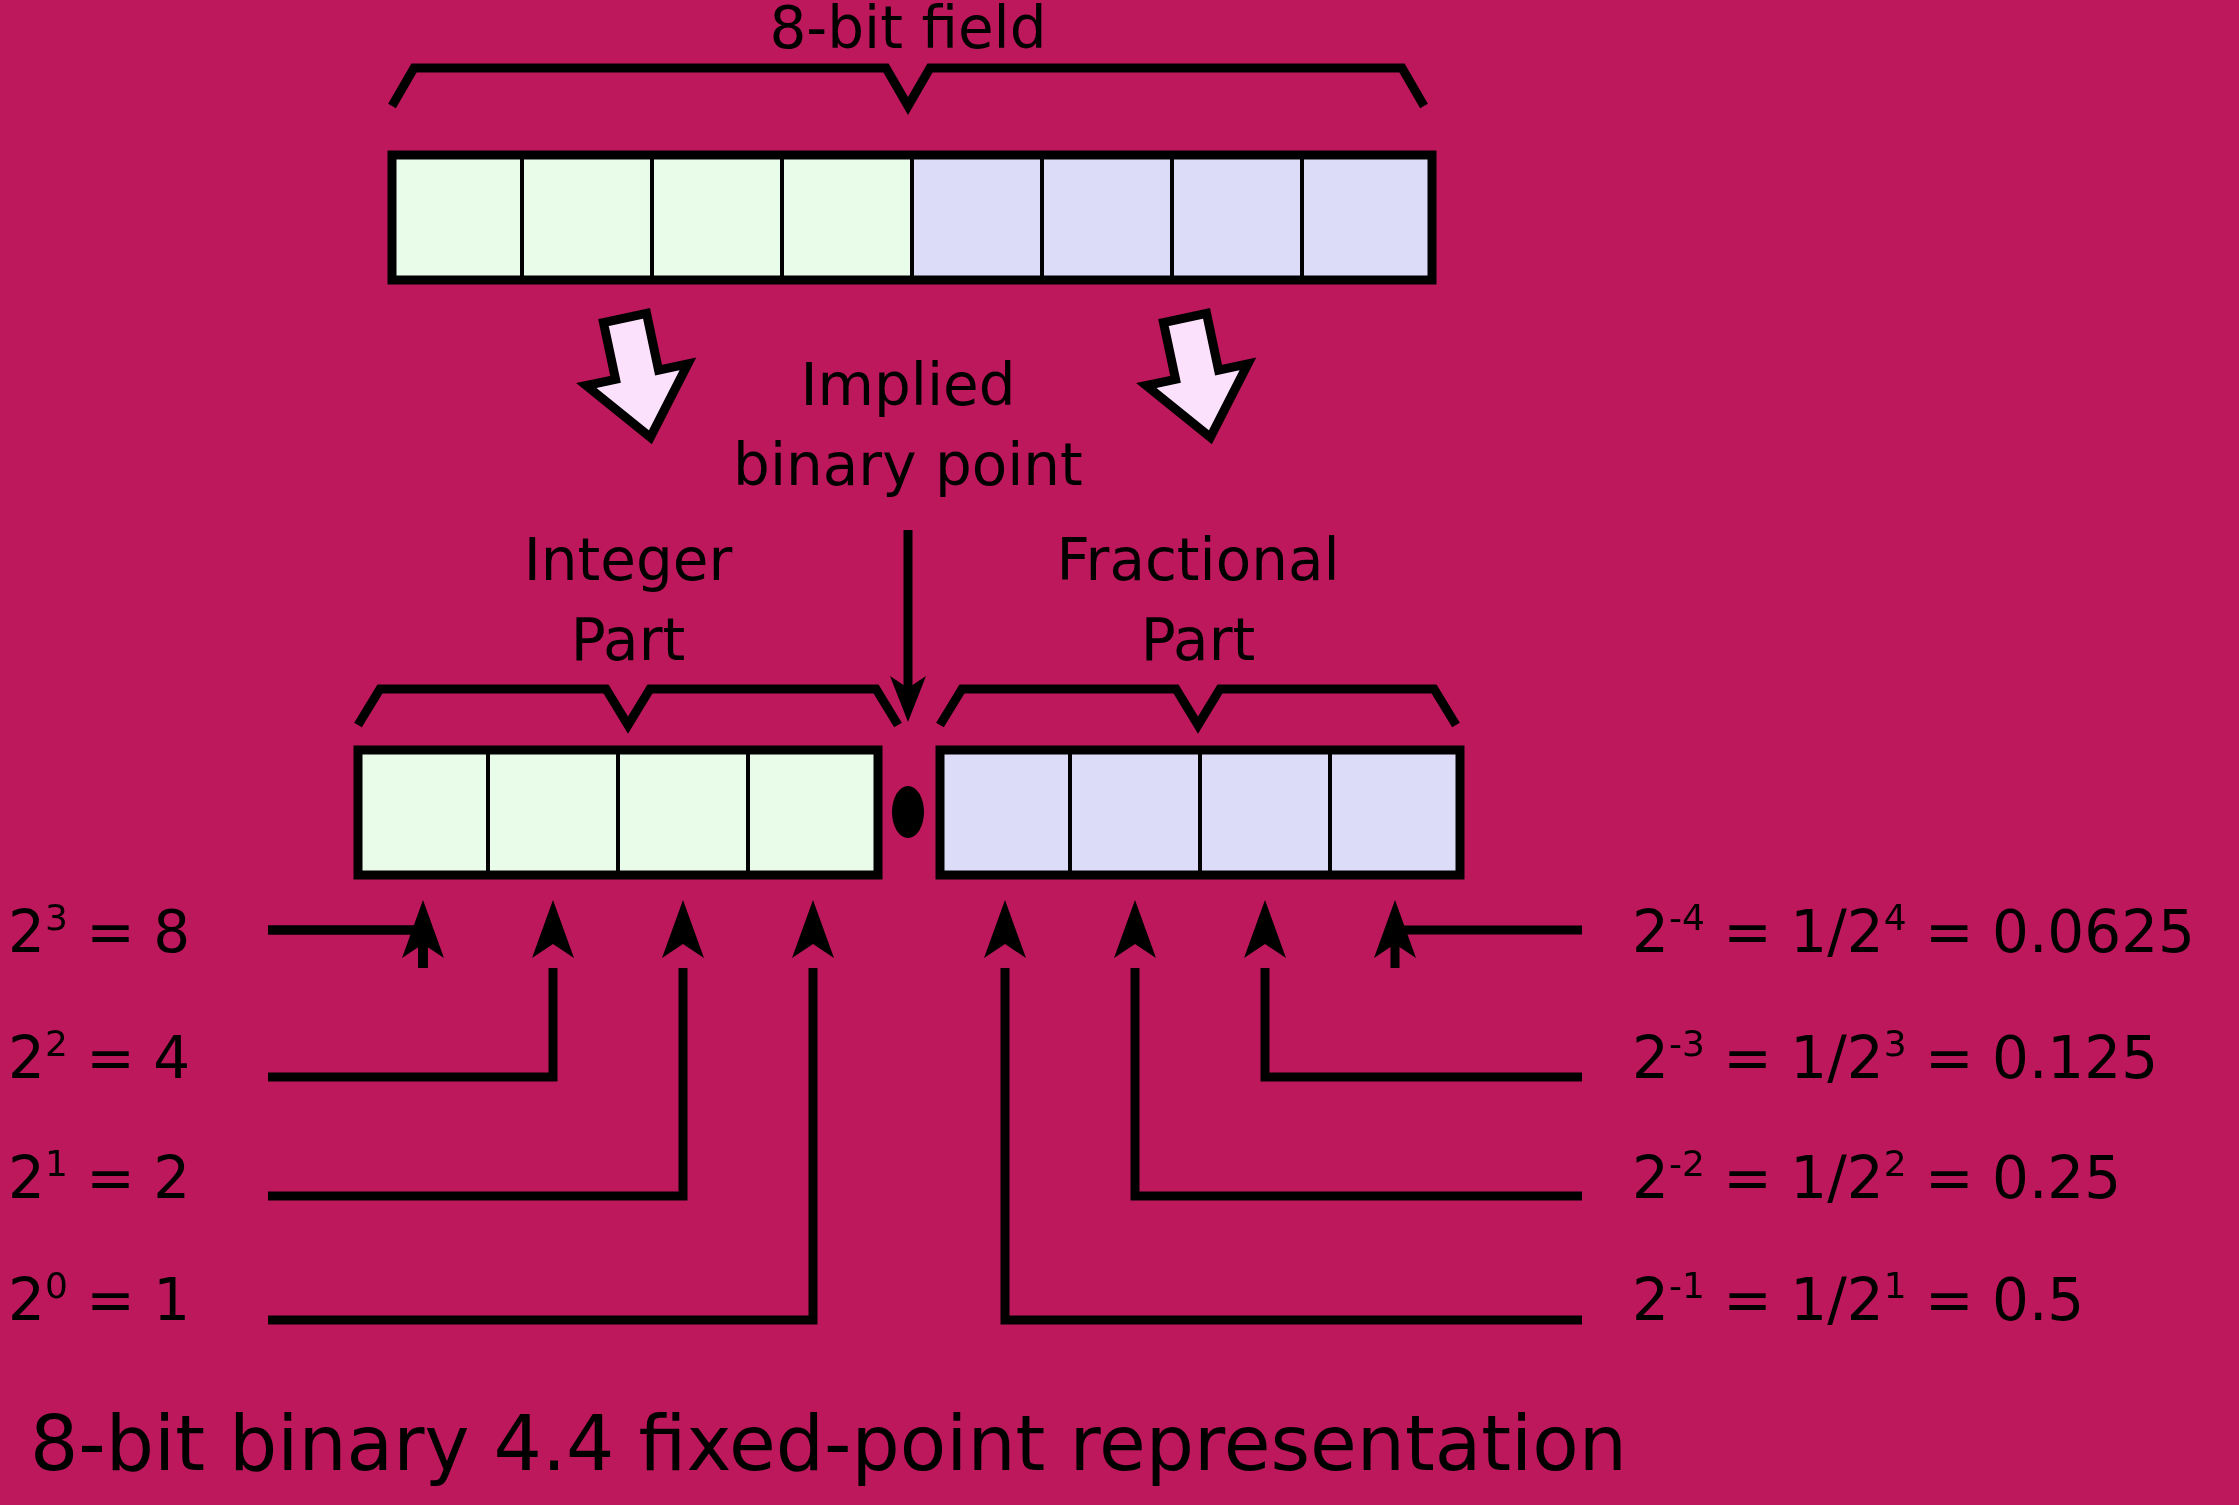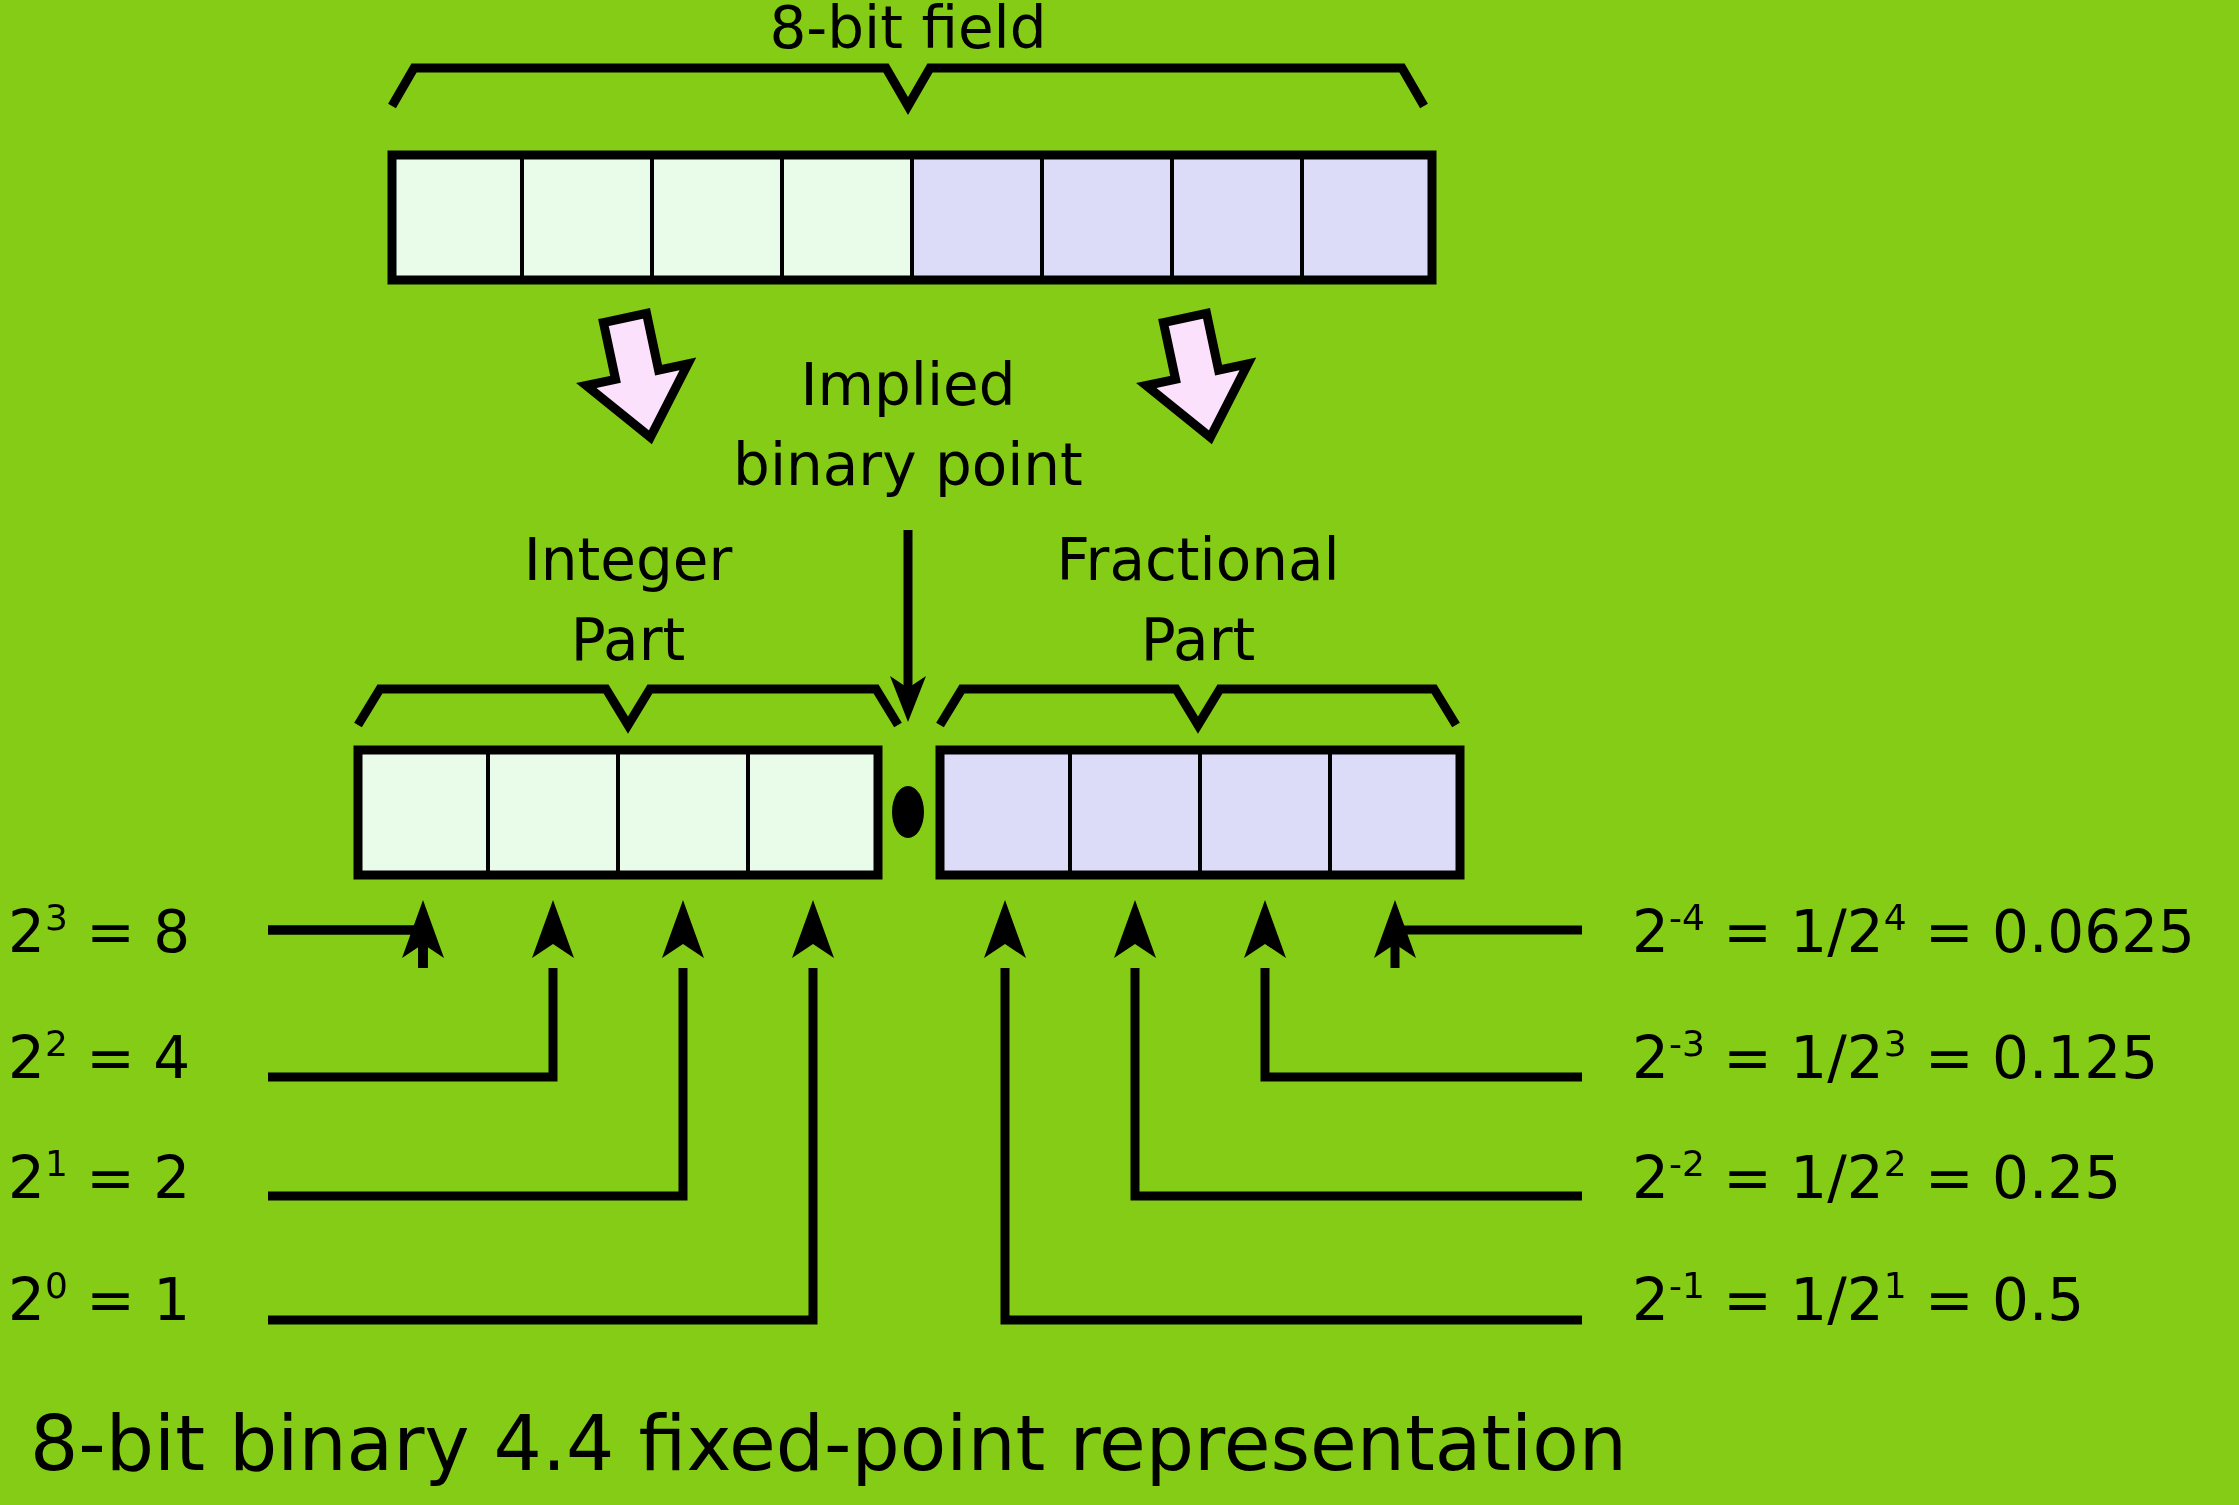--- a/index.html
+++ b/index.html
@@ -10,21 +10,21 @@
   body {
     width: 2239px;
     height: 1505px;
     overflow: hidden;
     font-family: "DejaVu Sans", sans-serif;
   }
   #stage {
     position: relative;
     width: 2239px;
     height: 1505px;
-    background: #84cc16;
+    background: #be185d;
   }
   svg#diagram {
     position: absolute;
     left: 0;
     top: 0;
     width: 2239px;
     height: 1505px;
     display: block;
   }
   .lbl {

